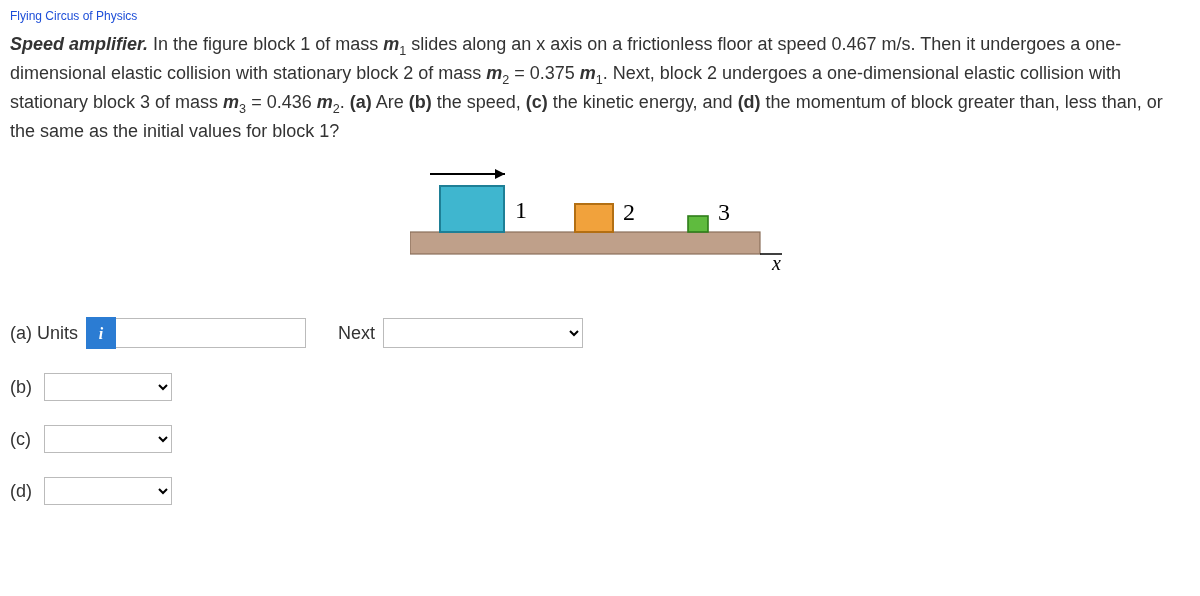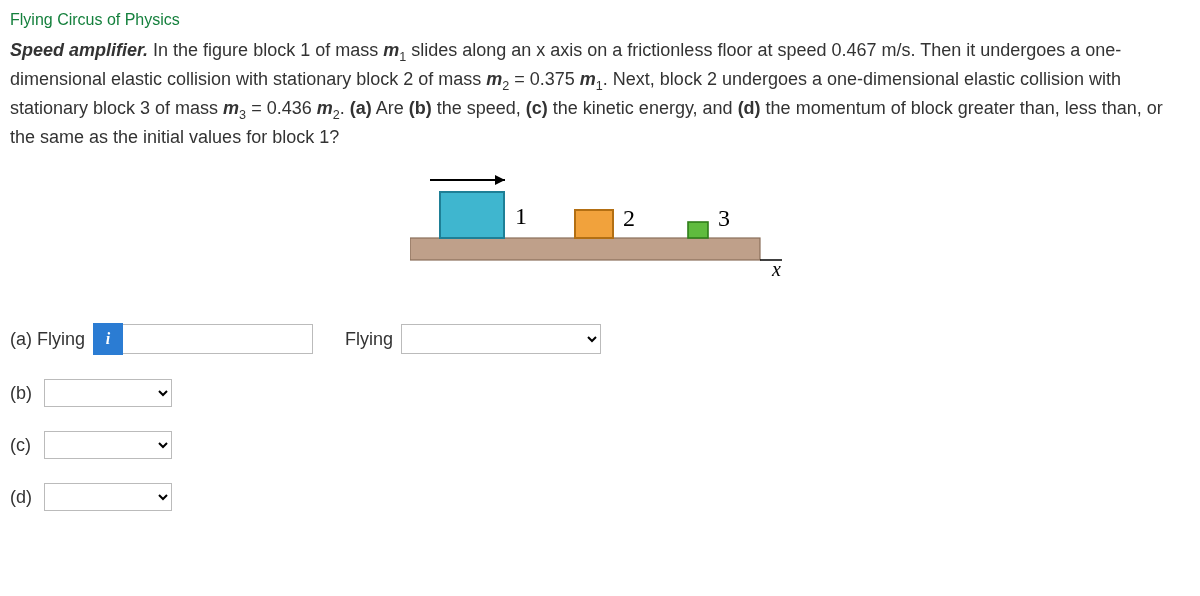--- a/index.html
+++ b/index.html
@@ -5,22 +5,22 @@
   body {
     margin: 0;
     padding: 8px 10px;
     font-family: "Helvetica Neue", Arial, sans-serif;
     font-size: 18px;
     color: #333;
     width: 1180px;
     line-height: 1.45;
   }
   .title {
-    color: #15803d;
-    font-size: 16px;
+    color: #1d4ed8;
+    font-size: 12px;
     margin-bottom: 6px;
   }
   .problem {
     font-size: 18px;
     color: #333;
     margin-bottom: 18px;
   }
   .problem em { font-style: italic; font-weight: bold; }
   .problem b { font-weight: bold; }
   sub { font-size: 0.7em; vertical-align: sub; }
@@ -111,24 +111,24 @@
     <text x="213" y="58" font-family="serif" font-size="24">2</text>
 
     <rect x="278" y="54" width="20" height="16" fill="#5fbb3e" stroke="#2e7d19" stroke-width="1.6"></rect>
     <text x="308" y="58" font-family="serif" font-size="24">3</text>
   </svg>
 </div>
 
 <div class="answers">
 
   <div class="row">
-    <span class="label">(a) Flying</span>
+    <span class="label">(a) Units</span>
     <span class="info-icon">i</span>
     <input class="number" type="text" style="border-left: none;">
-    <span class="units-label">Flying</span>
+    <span class="units-label">Next</span>
     <select class="units">
       <option></option>
     </select>
   </div>
 
   <div class="row">
     <span class="label" style="width:26px">(b)</span>
     <select class="choice">
       <option></option>
     </select>

